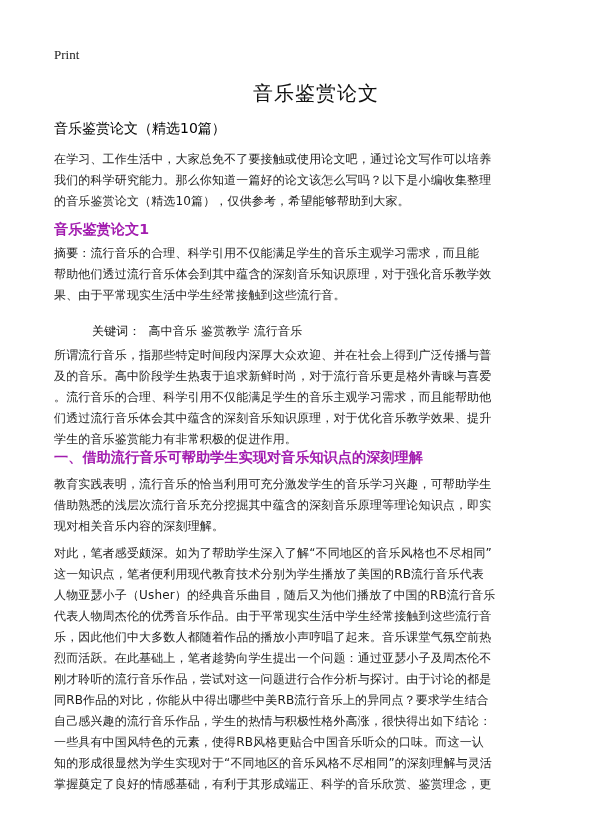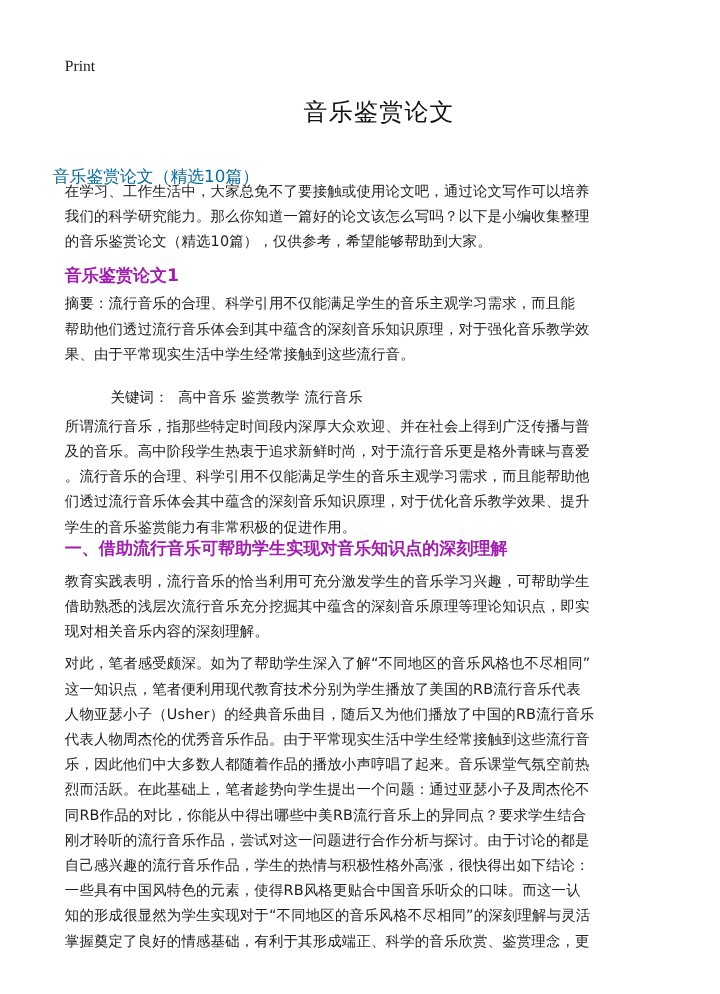--- a/index.html
+++ b/index.html
@@ -30,25 +30,24 @@
       top: 80px;
       text-align: center;
       font-size: 20px;
       font-weight: normal;
       letter-spacing: 1px;
       color: #111;
       padding-left: 16px;
     }
     .subtitle {
       position: absolute;
-      left: 44px;
+      left: 54px;
       top: 120px;
       font-size: 14px;
-      color: #0369a1;
-      margin-top: 19px;
+      color: #000000;
     }
     .block {
       position: absolute;
       left: 54px;
       width: 496px;
       font-size: 12px;
       line-height: 21px;
       color: #1e1e1e;
       letter-spacing: 0.15px;
     }
@@ -111,19 +110,19 @@
   <span class="line">现对相关音乐内容的深刻理解。</span>
 </div>
 
 <div class="block" style="top:543px;">
   <span class="line">对此，笔者感受颇深。如为了帮助学生深入了解“不同地区的音乐风格也不尽相同”</span>
   <span class="line">这一知识点，笔者便利用现代教育技术分别为学生播放了美国的RB流行音乐代表</span>
   <span class="line">人物亚瑟小子（Usher）的经典音乐曲目，随后又为他们播放了中国的RB流行音乐</span>
   <span class="line">代表人物周杰伦的优秀音乐作品。由于平常现实生活中学生经常接触到这些流行音</span>
   <span class="line">乐，因此他们中大多数人都随着作品的播放小声哼唱了起来。音乐课堂气氛空前热</span>
   <span class="line">烈而活跃。在此基础上，笔者趁势向学生提出一个问题：通过亚瑟小子及周杰伦不</span>
+  <span class="line">刚才聆听的流行音乐作品，尝试对这一问题进行合作分析与探讨。由于讨论的都是</span>
   <span class="line">同RB作品的对比，你能从中得出哪些中美RB流行音乐上的异同点？要求学生结合</span>
-  <span class="line">刚才聆听的流行音乐作品，尝试对这一问题进行合作分析与探讨。由于讨论的都是</span>
   <span class="line">自己感兴趣的流行音乐作品，学生的热情与积极性格外高涨，很快得出如下结论：</span>
   <span class="line">一些具有中国风特色的元素，使得RB风格更贴合中国音乐听众的口味。而这一认</span>
   <span class="line">知的形成很显然为学生实现对于“不同地区的音乐风格不尽相同”的深刻理解与灵活</span>
   <span class="line">掌握奠定了良好的情感基础，有利于其形成端正、科学的音乐欣赏、鉴赏理念，更</span>
 </div>
 
 </body></html>

